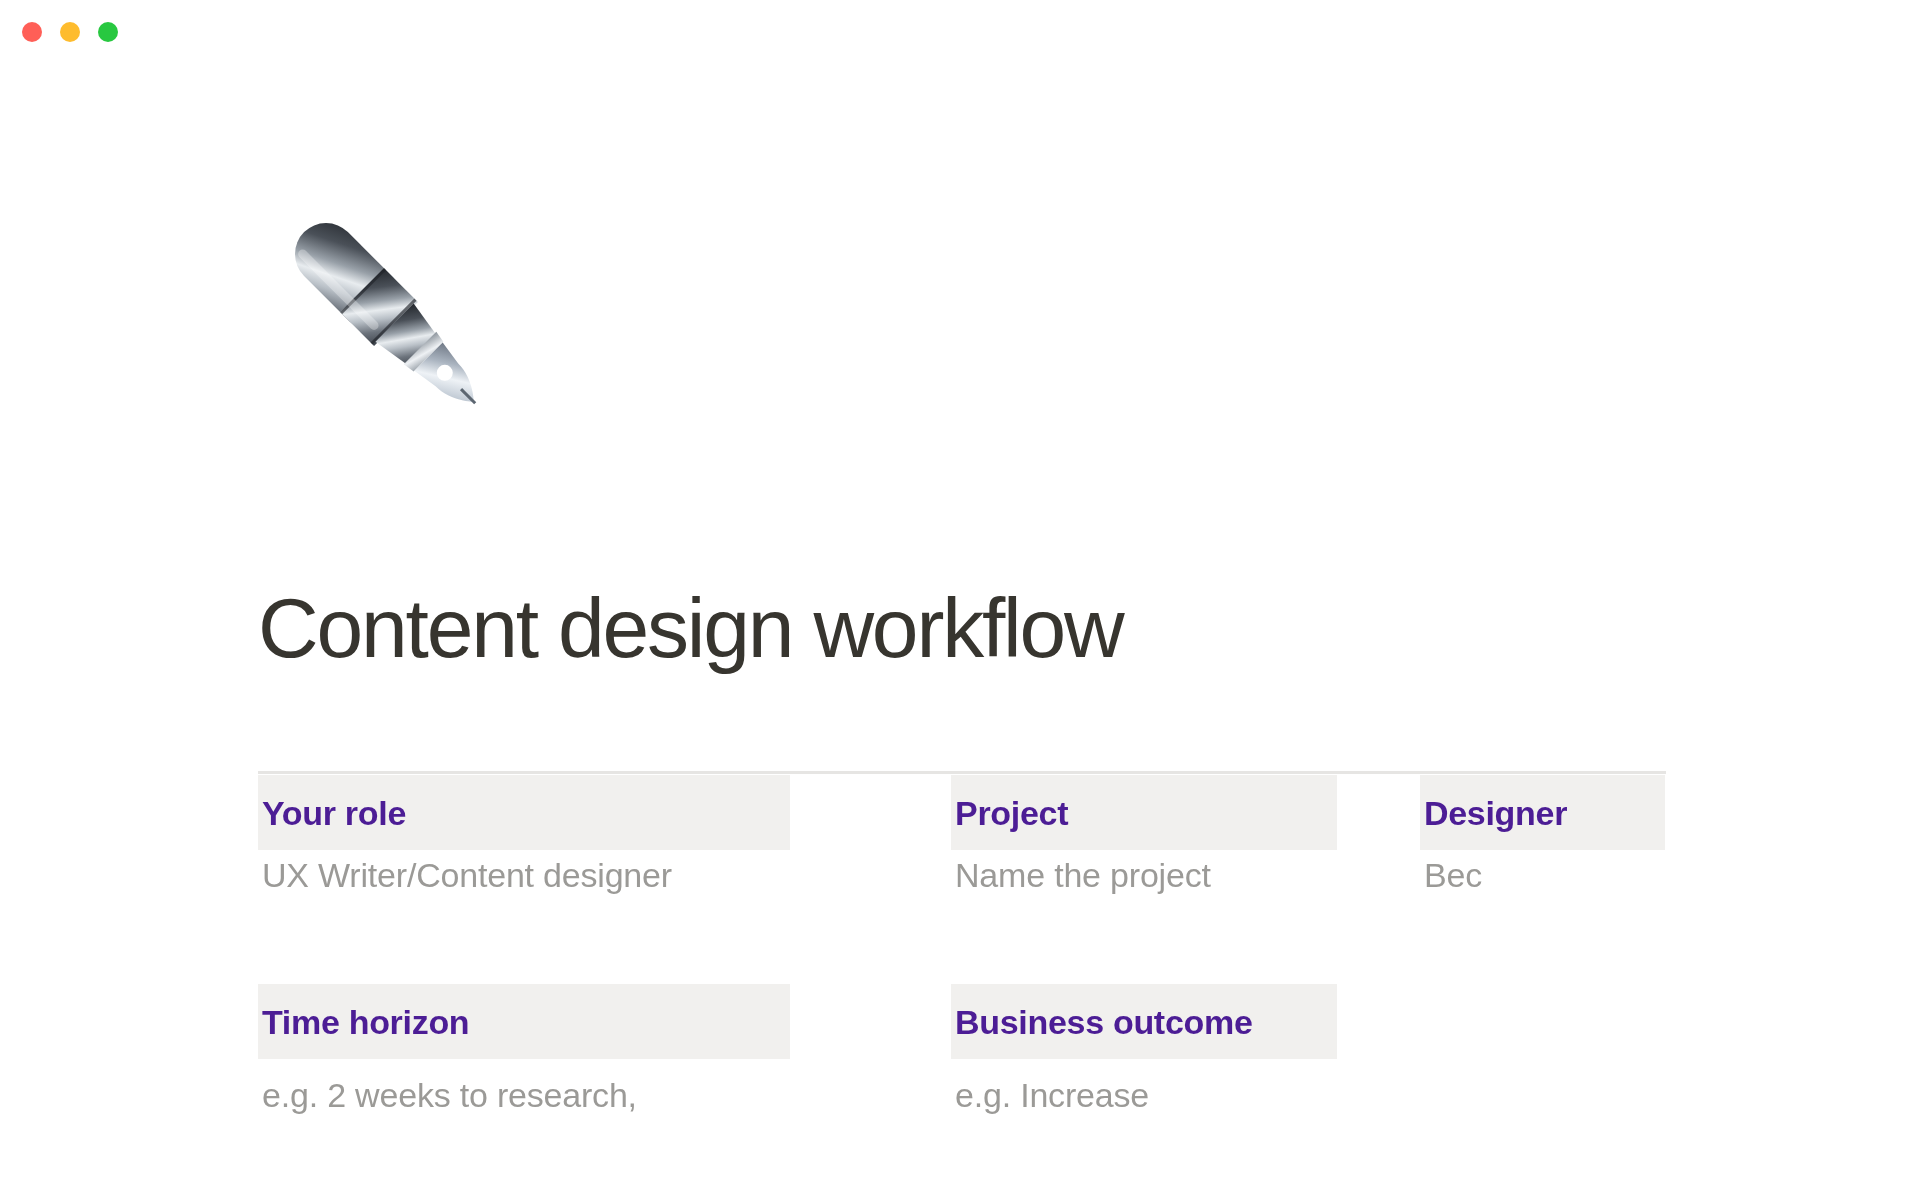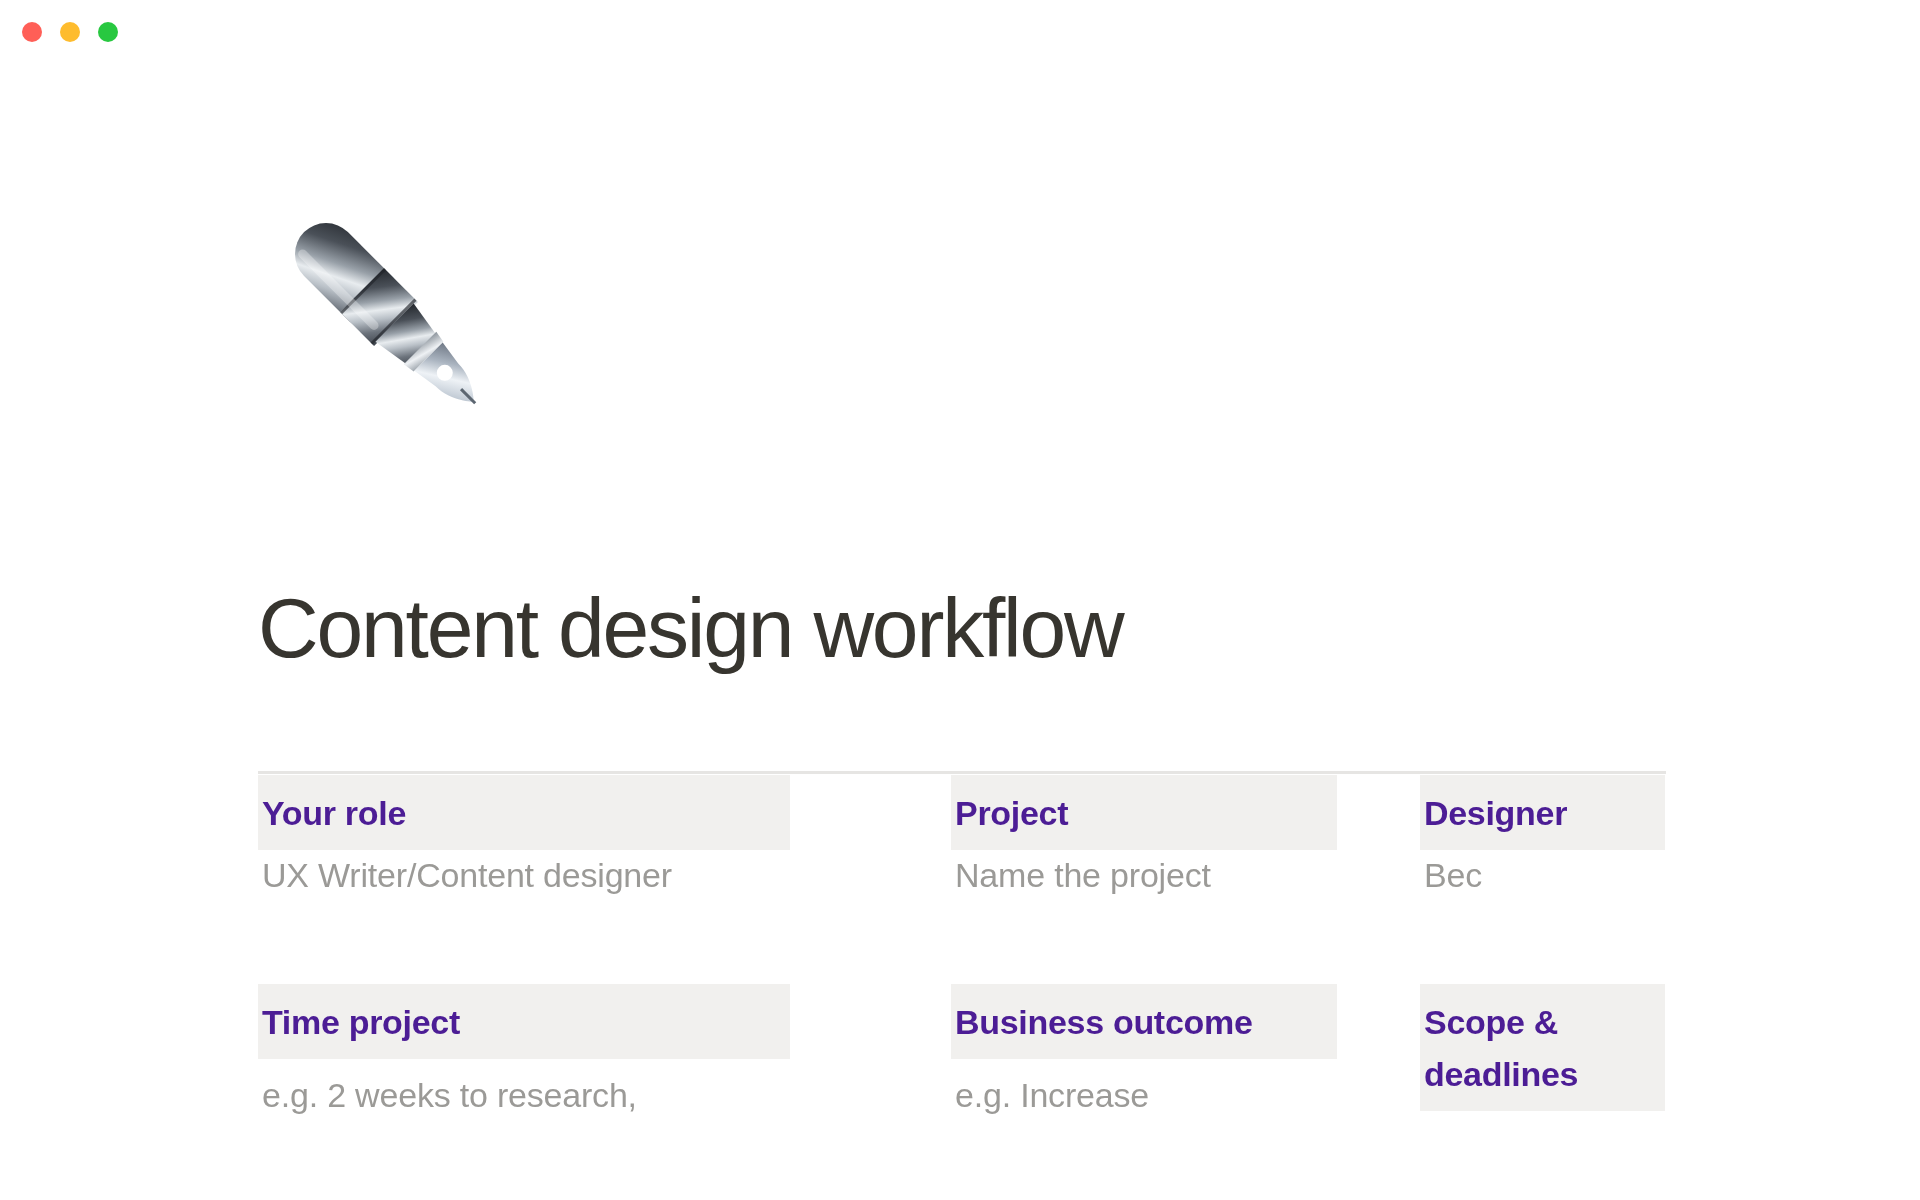--- a/index.html
+++ b/index.html
@@ -214,28 +214,25 @@
         <span class="txt">Project</span>
       </div>
       <div class="cell cell-body r1b c2">Name the project</div>
 
       <div class="cell cell-head r1 c3">
         <span class="txt">Designer</span>
       </div>
       <div class="cell cell-body r1b c3">Bec</div>
 
       <div class="cell cell-head r2 c1">
-        <span class="txt">Time project</span>
+        <span class="txt">Time horizon</span>
       </div>
       <div class="cell cell-body r2b c1">e.g. 2 weeks to research,</div>
 
       <div class="cell cell-head r2 c2">
         <span class="txt">Business outcome</span>
       </div>
       <div class="cell cell-body r2b c2">e.g. Increase</div>
 
-      <div class="cell cell-head cell-tall r2 c3">
-        <span class="txt">Scope &amp; deadlines</span>
-      </div>
 
     </div>
   </div>
 </div>
 
 </body></html>

